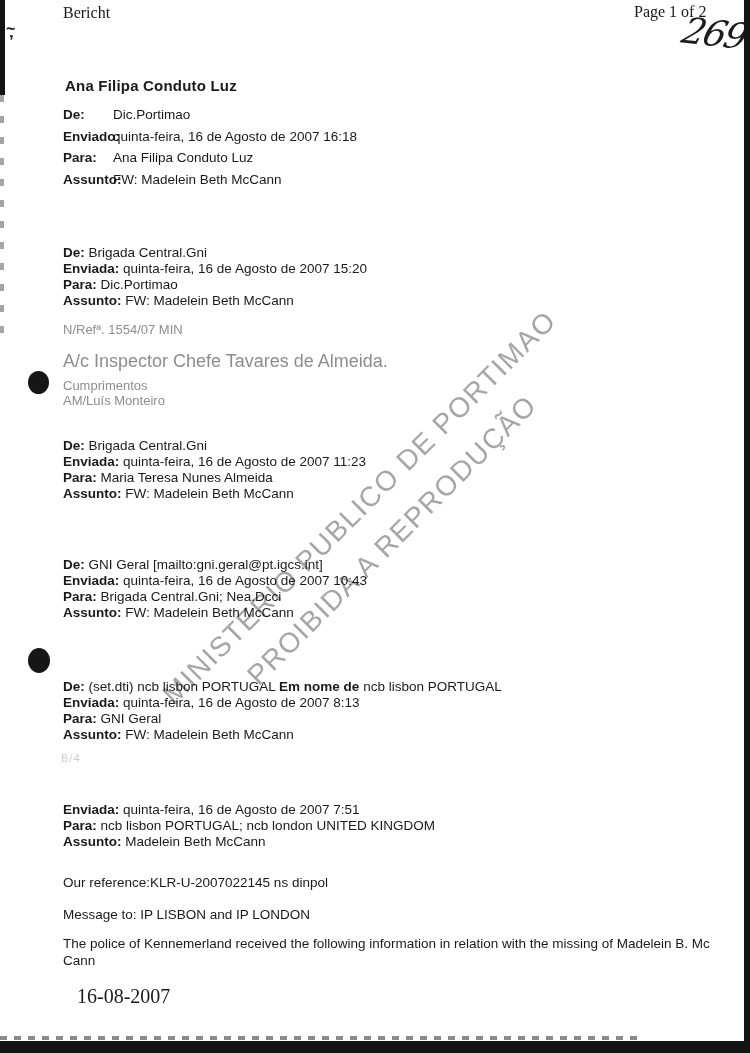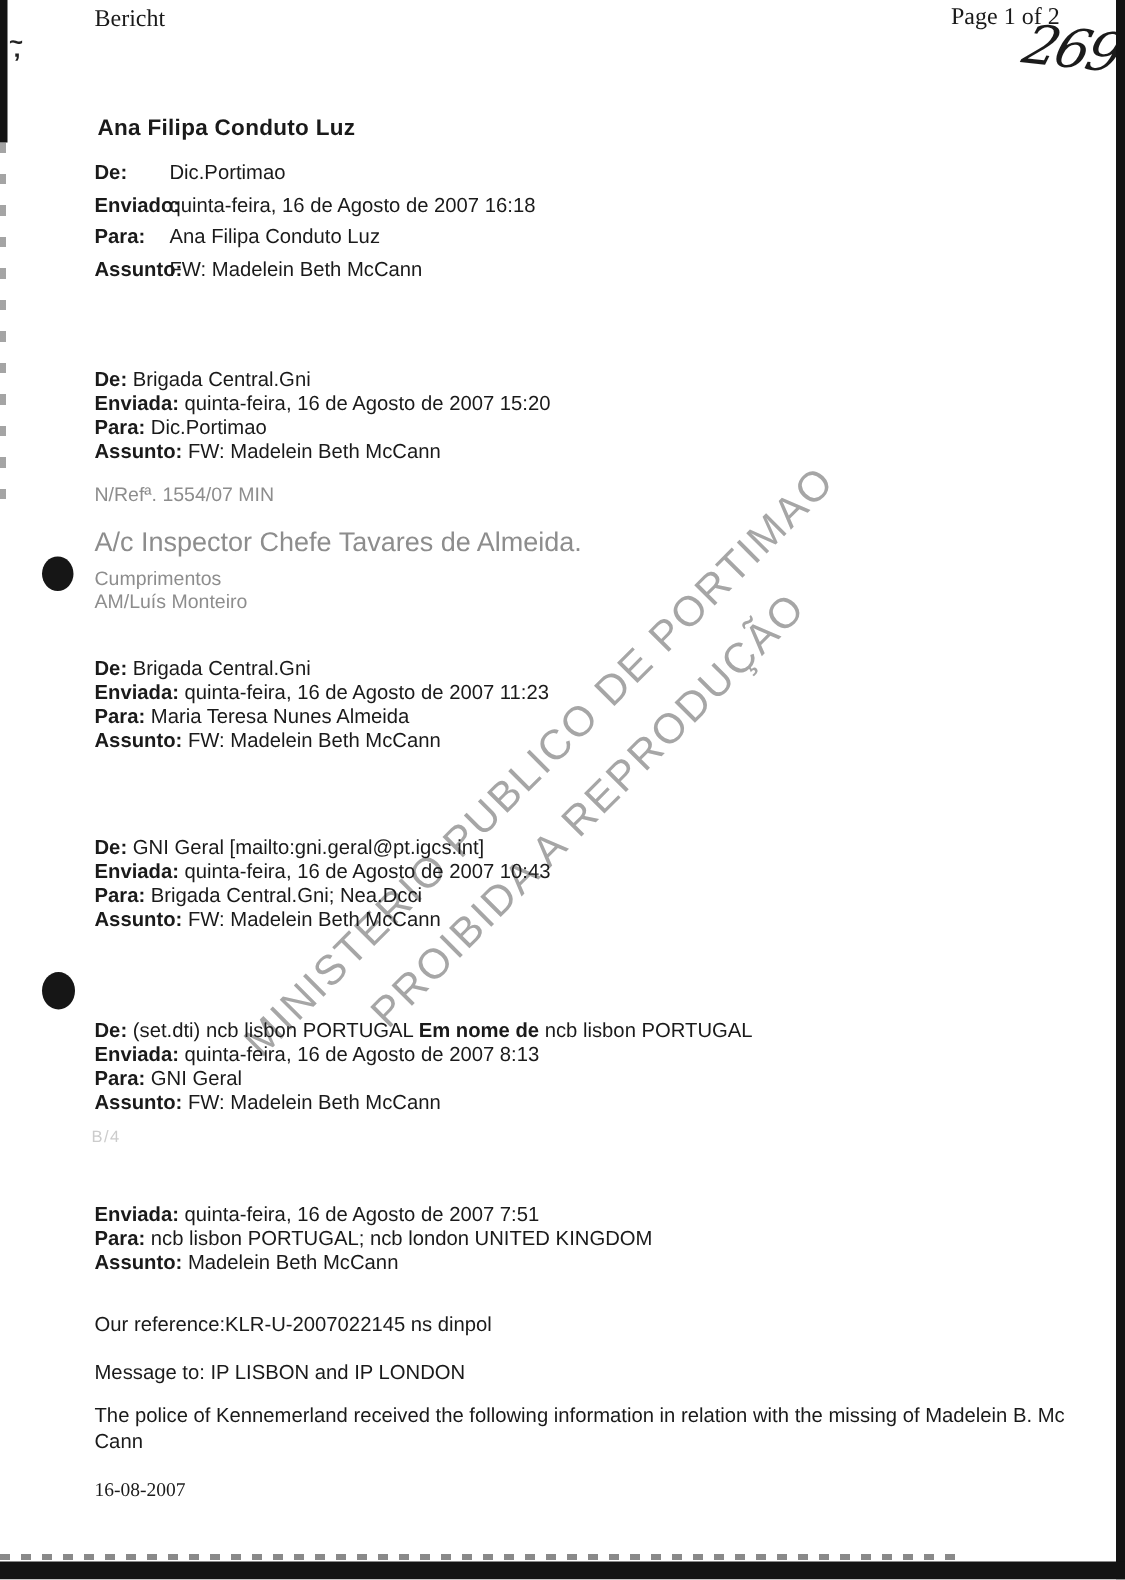--- a/index.html
+++ b/index.html
@@ -111,21 +111,21 @@
   <div><span class="lbl">Assunto:</span> <span>Madelein Beth McCann</span></div>
 </div>
 
 <div class="abs content" style="left:63px;top:875px;font-size:13.5px;">Our reference:KLR-U-2007022145 ns dinpol</div>
 <div class="abs content" style="left:63px;top:907px;font-size:13.5px;">Message to: IP LISBON and IP LONDON</div>
 <div class="abs content" style="left:63px;top:935px;font-size:13.5px;line-height:17px;width:670px;">
   <div>The police of Kennemerland received the following information in relation with the missing of Madelein B. Mc</div>
   <div>Cann</div>
 </div>
 
-<div class="abs content serif" style="left:63px;top:985px;font-size:13px;">16-08-2007</div>
+<div class="abs content serif" style="left:77px;top:985px;font-size:20px;">16-08-2007</div>
 
 <div class="abs hole-dot" style="left:28px;top:371px;"></div>
 <div class="abs hole-dot" style="left:28px;top:648px;width:22px;height:25px;"></div>
 
 <div class="abs edge" style="left:0;top:0;width:5px;height:95px;"></div>
 <div class="abs edge-speckle" style="left:0;top:95px;width:4px;height:240px;"></div>
 <div class="abs edge" style="left:744px;top:0;width:6px;height:1053px;"></div>
 <div class="abs bottom-speckle" style="left:0;top:1036px;width:640px;height:4px;"></div>
 <div class="abs edge" style="left:0;top:1041px;width:750px;height:12px;"></div>
 

